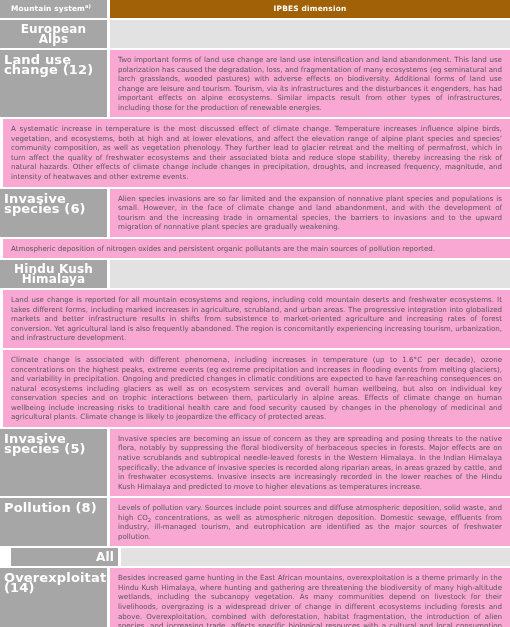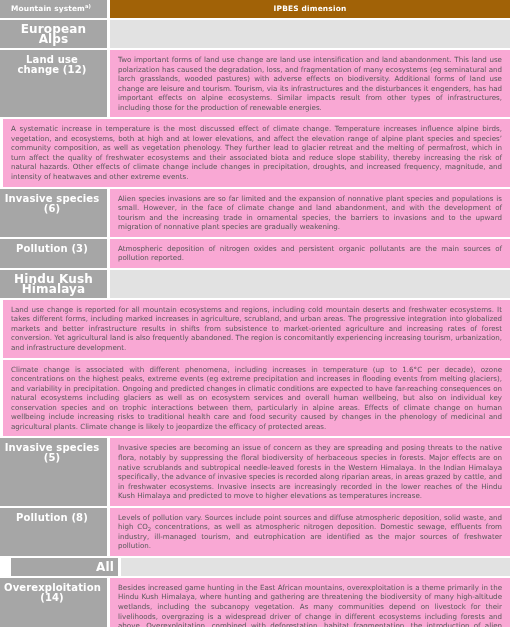--- a/index.html
+++ b/index.html
@@ -28,25 +28,25 @@
   .row + .row {
     border-top: 2px solid #ffffff;
   }
   
   .lcell {
     width: 107px;
     min-width: 107px;
     box-sizing: border-box;
     background: #a6a6a6;
     color: #ffffff;
-    font-size: 10px;
+    font-size: 13px;
     font-weight: bold;
     line-height: 10px;
     letter-spacing: 0.15px;
-    text-align: center;
+    text-align: left;
     padding: 5px 7px 5px 4px;
   }
   
   .gap {
     width: 3px;
     min-width: 3px;
     background: #ffffff;
   }
   
   .rcell {
@@ -131,21 +131,20 @@
     <div class="row">
       <div class="gap"></div>
       <div class="rcell">A systematic increase in temperature is the most discussed effect of climate change. Temperature increases influence alpine birds, vegetation, and ecosystems, both at high and at lower elevations, and affect the elevation range of alpine plant species and species’ community composition, as well as vegetation phenology. They further lead to glacier retreat and the melting of permafrost, which in turn affect the quality of freshwater ecosystems and their associated biota and reduce slope stability, thereby increasing the risk of natural hazards. Other effects of climate change include changes in precipitation, droughts, and increased frequency, magnitude, and intensity of heatwaves and other extreme events.</div>
     </div>
     <div class="row">
       <div class="lcell">Invasive species (6)</div>
       <div class="gap"></div>
       <div class="rcell">Alien species invasions are so far limited and the expansion of nonnative plant species and populations is small. However, in the face of climate change and land abandonment, and with the development of tourism and the increasing trade in ornamental species, the barriers to invasions and to the upward migration of nonnative plant species are gradually weakening.</div>
     </div>
     <div class="row">
-      <div class="lcell">Pollution (3)</div>
       <div class="gap"></div>
       <div class="rcell">Atmospheric deposition of nitrogen oxides and persistent organic pollutants are the main sources of pollution reported.</div>
     </div>
     <div class="row group">
       <div class="lcell">Hindu Kush Himalaya</div>
       <div class="gap"></div>
       <div class="rcell blank"></div>
     </div>
     <div class="row">
       <div class="gap"></div>

